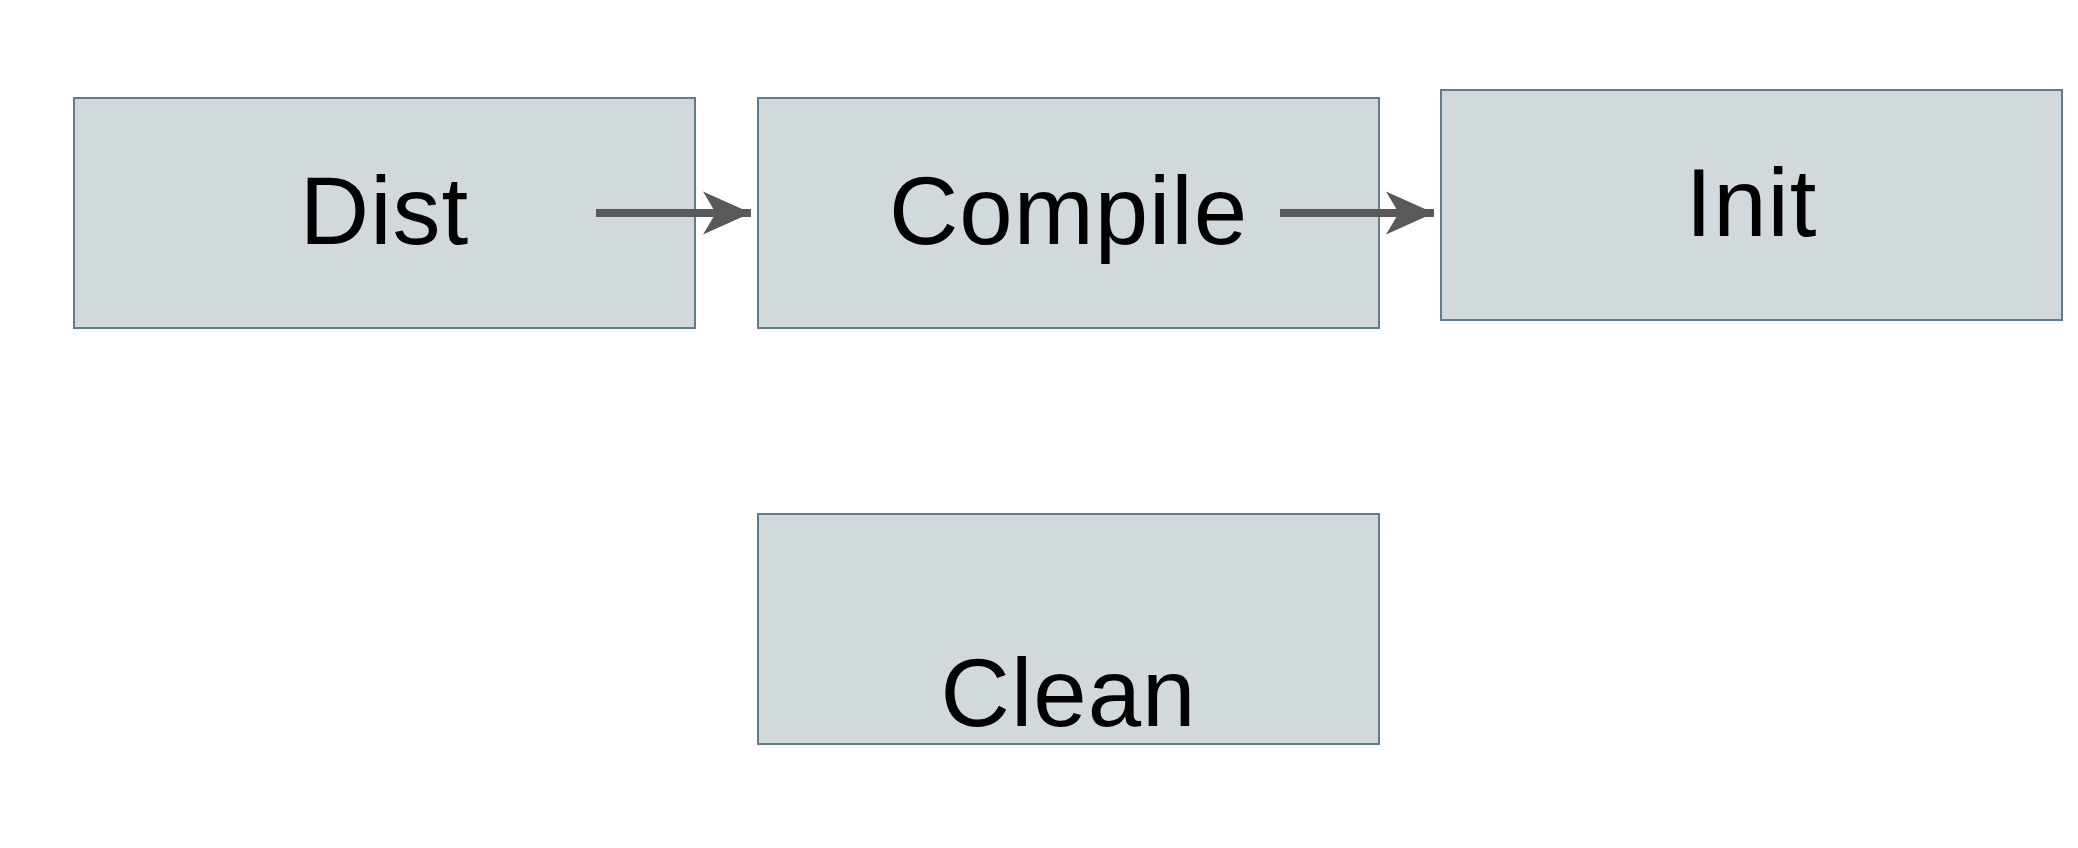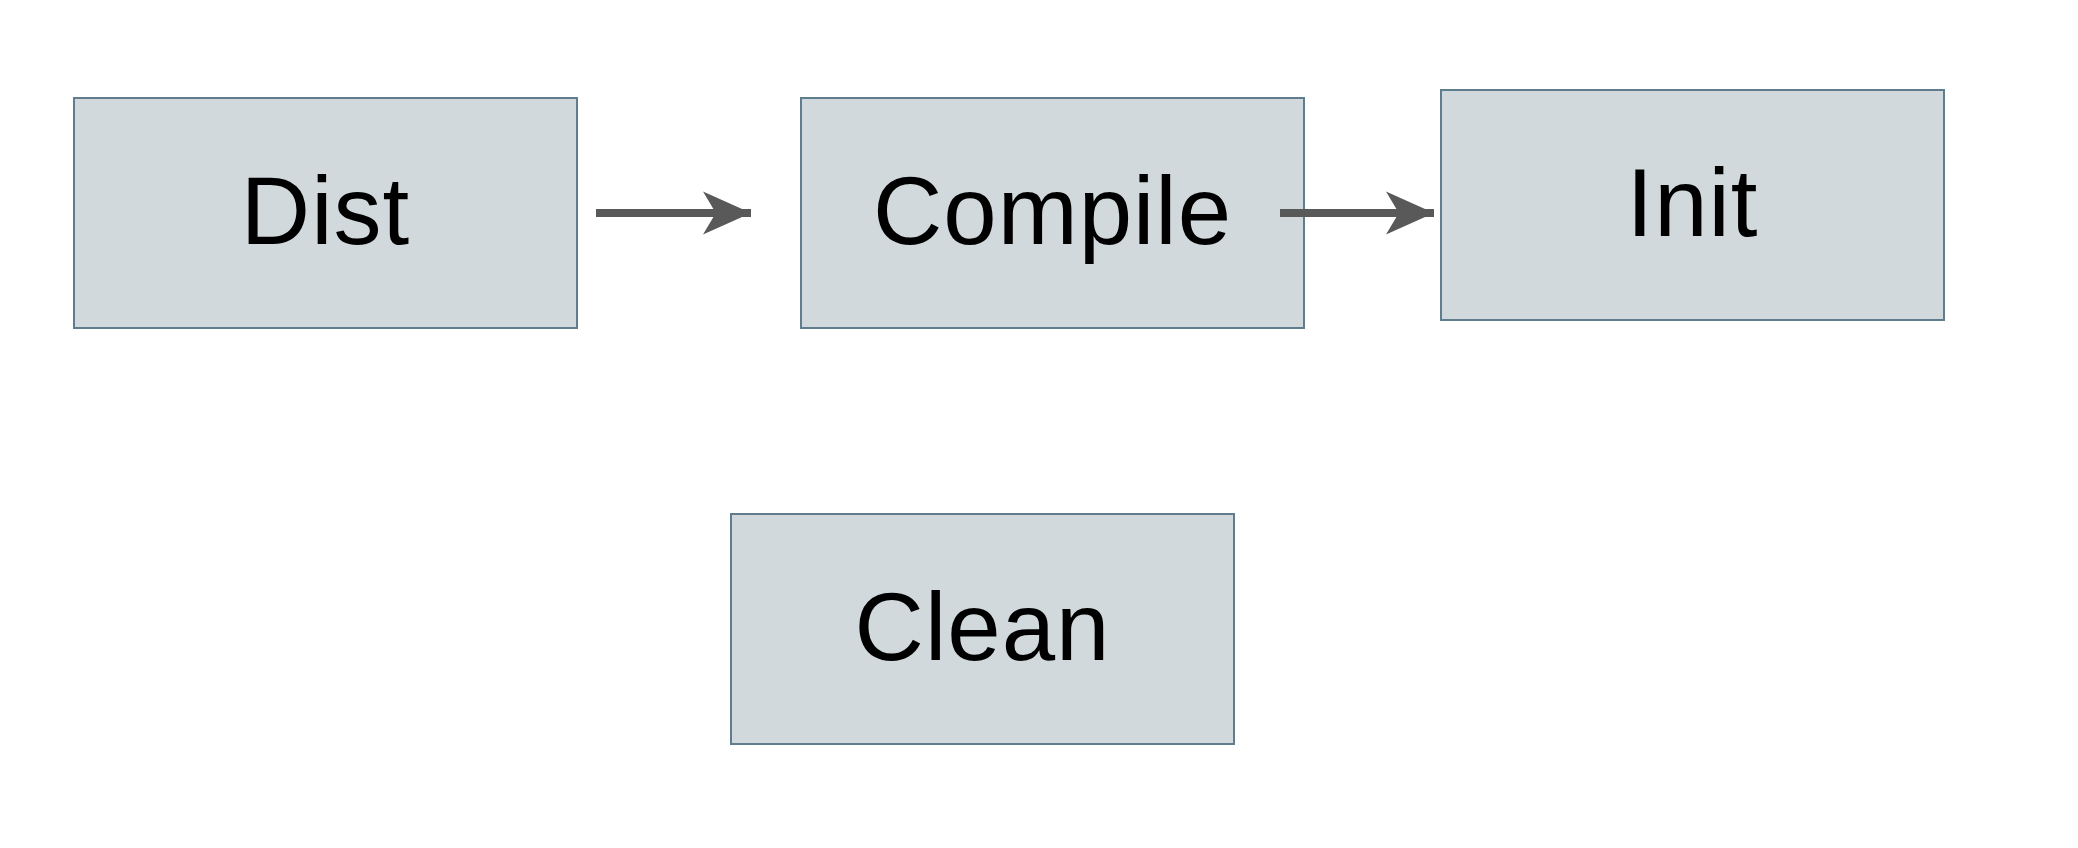--- a/index.html
+++ b/index.html
@@ -10,41 +10,41 @@
   .canvas {
     position: relative;
     width: 2078px;
     height: 848px;
     background: var(--bg, #ffffff);
     font-family: "Liberation Sans", sans-serif;
     overflow: hidden;
   }
   .node {
     position: absolute;
-    width: 505px;
+    width: 623px;
     height: 232px;
     background: var(--node-fill, #d1d9dc);
     border: 2px solid var(--node-border, #5f7d8c);
     box-sizing: border-box;
     display: flex;
     align-items: center;
     justify-content: center;
   }
   .node-label {
     font-size: 96px;
     line-height: 1;
     color: var(--text, #000000);
     letter-spacing: 1px;
     white-space: nowrap;
     transform: translateY(-2px);
   }
   #node-dist    { left: 73px;   top: 97px;  }
-  #node-compile { left: 800px;  top: 97px;  }
+  #node-compile { left: 757px;  top: 97px;  }
   #node-init    { left: 1440px; top: 89px;  }
-  #node-clean   { left: 730px;  top: 513px; }
+  #node-clean   { left: 757px;  top: 513px; align-items: flex-end; }
   .edges-layer {
     position: absolute;
     left: 0; top: 0;
     width: 2078px;
     height: 848px;
     pointer-events: none;
   }
 </style>
 </head>
 <body>

